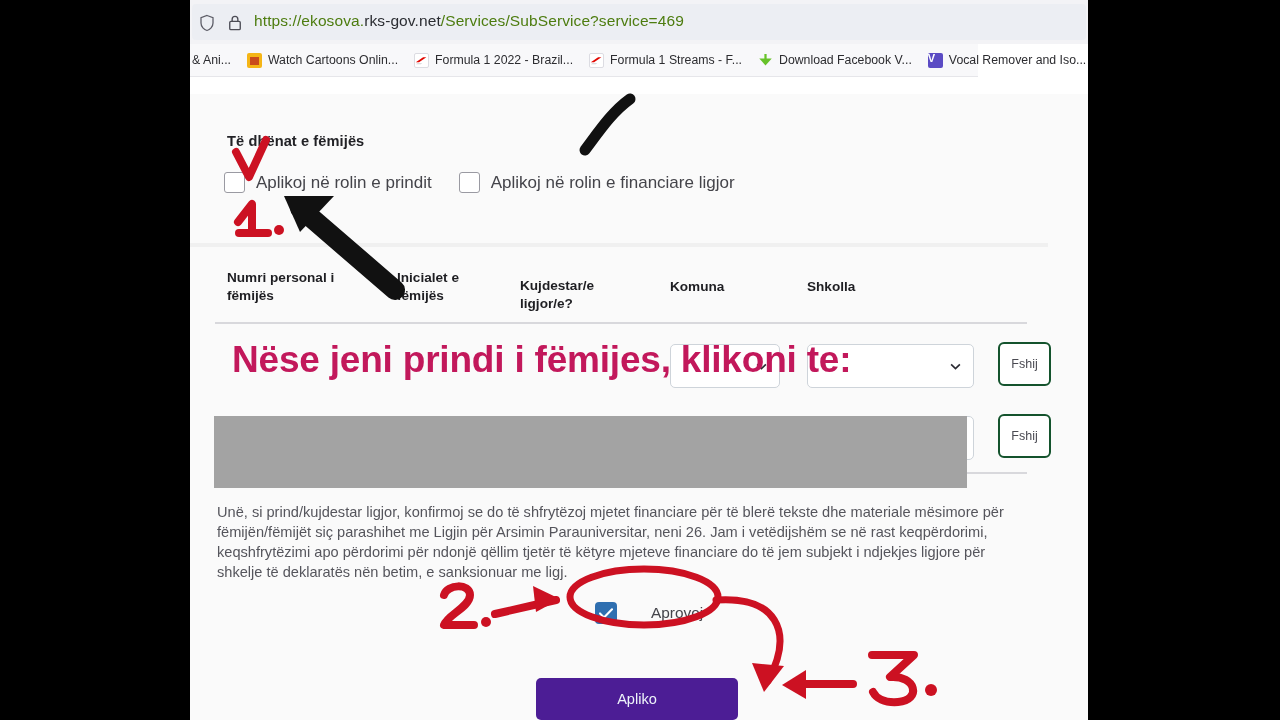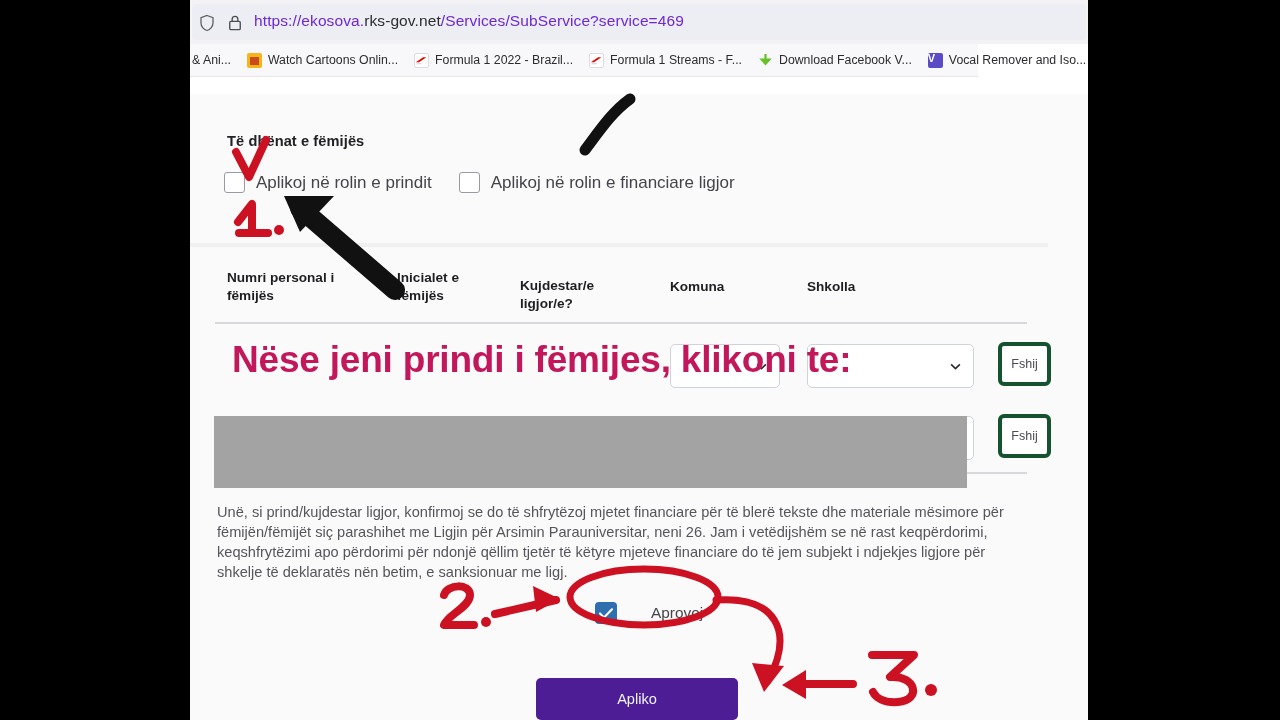--- a/index.html
+++ b/index.html
@@ -31,21 +31,21 @@
   }
   .shield-ico { position: absolute; left: 8px; top: 14px; width: 18px; height: 18px; z-index: 3;}
   .lock-ico   { position: absolute; left: 36px; top: 13px; width: 18px; height: 19px; z-index: 3;}
   .url-text {
     position: absolute; left: 64px; top: 12px; z-index: 3;
     font-size: 15.5px; color: #a6a7ad; letter-spacing: .1px;
     white-space: nowrap;
     font-family: "Liberation Sans", sans-serif;
   }
   .url-text .dom { color: #2b2d32; font-weight: 400; }
-  .url-text .sch { color: #6d28d9; text-align: right; }
+  .url-text .sch { color: #4d7c0f; text-align: right; }
 
   
   .bookmarks {
     position: absolute; left: 0; top: 44px; width: 788px; height: 33px;
     background: #f8f8fa;
     display: flex; align-items: center; white-space: nowrap;
     border-bottom: 1px solid #e6e6ea;
   }
   .bm {
     display: inline-flex; align-items: center; gap: 6px;
@@ -105,21 +105,21 @@
 
   .sel {
     position: absolute; top: 16px; height: 44px;
     background: #fff; border: 1px solid #ced4da; border-radius: 5px;
     display: flex; align-items: center; justify-content: flex-end;
     padding-right: 12px;
   }
   .chev { width: 11px; height: 7px; }
   .btn-fshij {
     position: absolute; top: 14px; height: 44px; width: 53px;
-    background: #fff; border: 4px solid #14532d; border-radius: 6px;
+    background: #fff; border: 2px solid #14532d; border-radius: 6px;
     color: #4a4a52; font-size: 12.5px;
     display: flex; align-items: center; justify-content: center;
   }
 
   
   .gray-band {
     position: absolute; left: 24px; top: 322px; width: 753px; height: 72px;
     background: #a3a3a3;
   }
   .red-headline {

